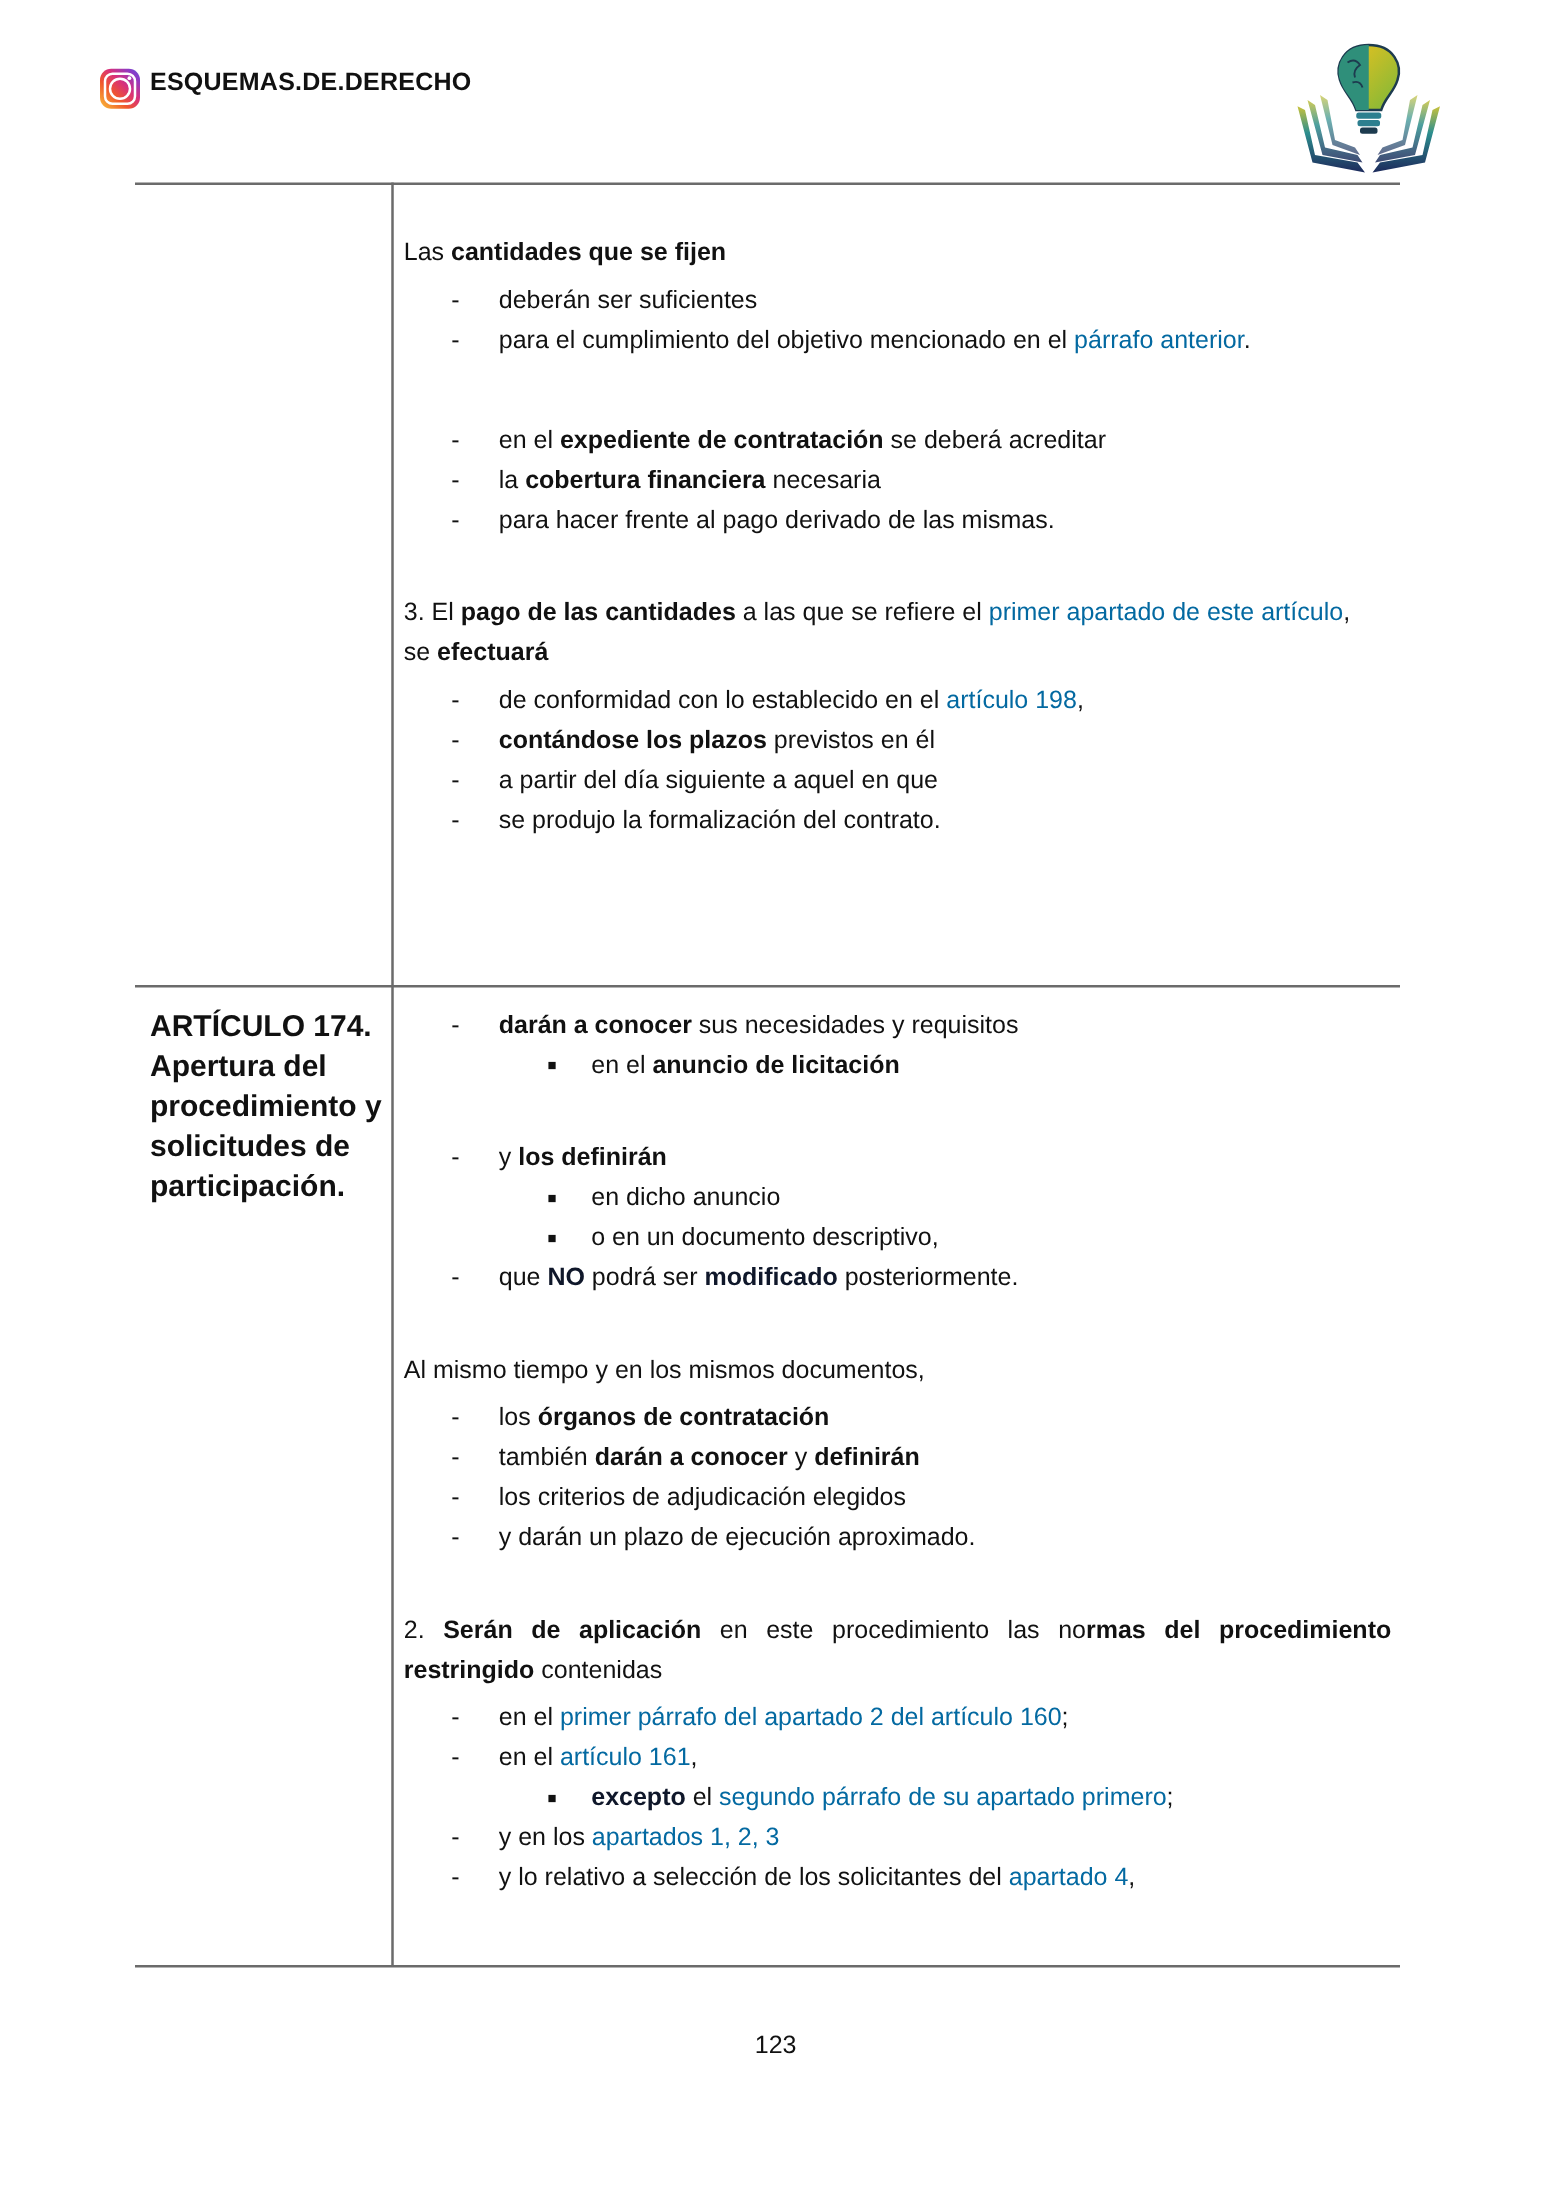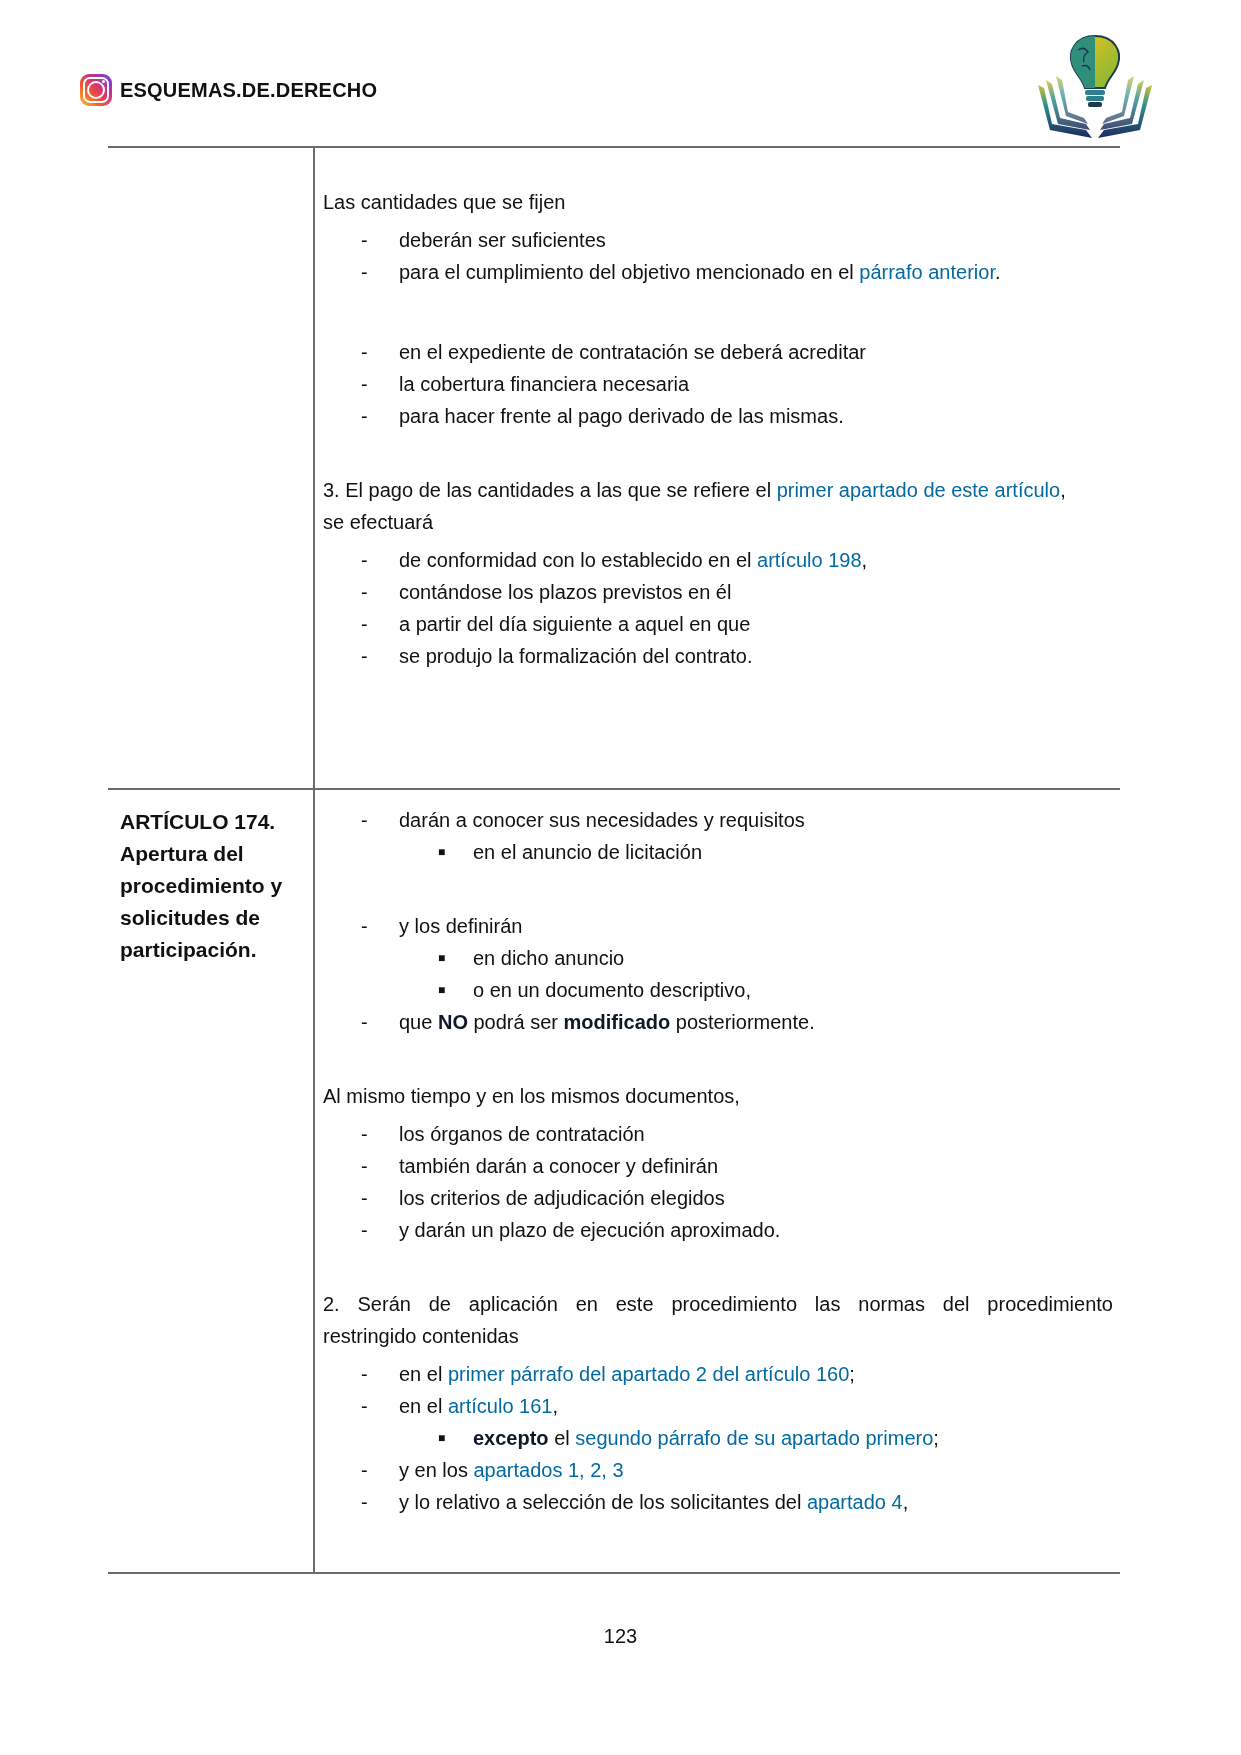--- a/index.html
+++ b/index.html
@@ -1,42 +1,42 @@
 <!DOCTYPE html>
 <html><head>
 <meta charset="utf-8">
 <style>
   html, body { margin: 0; padding: 0; background: #ffffff; }
   body { width: 1241px; height: 1755px; position: relative; overflow: hidden;
          font-family: "Liberation Sans", "DejaVu Sans", sans-serif; color: #111; }
-  .header { position: absolute; left: 80px; top: 72px; height: 36px; display: flex; align-items: center; }
+  .header { position: absolute; left: 80px; top: 55px; height: 36px; display: flex; }
   .ig-icon { width: 32px; height: 32px; border-radius: 9px;
              background: linear-gradient(45deg, #f9c13a 0%, #f0582c 35%, #d8307a 60%, #8d3bc6 85%, #5b54d6 100%);
              position: relative; }
   .ig-icon .ring { position: absolute; left: 7px; top: 7px; width: 14px; height: 14px; border: 2.5px solid #fff; border-radius: 50%; }
   .ig-icon .frame { position: absolute; left: 3px; top: 3px; width: 22px; height: 22px; border: 2.5px solid #fff; border-radius: 7px; }
   .ig-icon .dot { position: absolute; right: 7px; top: 6px; width: 3px; height: 3px; background: #fff; border-radius: 50%; }
   .brand { margin-left: 8px; font-weight: 700; font-size: 20px; letter-spacing: 0.2px; color: #111; }
   .logo { position: absolute; left: 1030px; top: 30px; width: 130px; height: 110px; }
 
   .rule { position: absolute; height: 1.5px; background: #6b6b6b; }
   .vline { position: absolute; width: 1.5px; background: #6b6b6b; }
 
   .cell { position: absolute; font-size: 20px; line-height: 32px; font-family: "Liberation Sans", "DejaVu Sans", sans-serif; }
-  .b { font-weight: 400; }
+  .b { font-weight: 700; }
   .u { text-underline-offset: 3px; }
   .link { color: #0369a1; text-underline-offset: 3px; cursor: pointer; }
   .red { color: #0f172a; font-weight: 700; }
 
   .li { position: relative; padding-left: 76px; }
   .li .marker { position: absolute; left: 38px; top: 0; }
   .li2 { position: relative; padding-left: 150px; }
   .li2 .marker { position: absolute; left: 115px; top: 0; font-size: 12px; }
 
-  .side { position: absolute; left: 120px; top: 806px; width: 190px; font-weight: 700; font-size: 21px; line-height: 32px; }
+  .side { position: absolute; left: 120px; top: 806px; width: 190px; font-weight: 700; font-size: 24px; line-height: 32px; }
   .pagenum { position: absolute; left: 0; width: 1241px; top: 1625px; text-align: center; font-size: 20px; }
   .just { text-align: justify; }
 </style>
 </head>
 <body>
 
 <div class="header">
   <div class="ig-icon">
     <div class="frame"></div>
       <div class="ring"></div>

